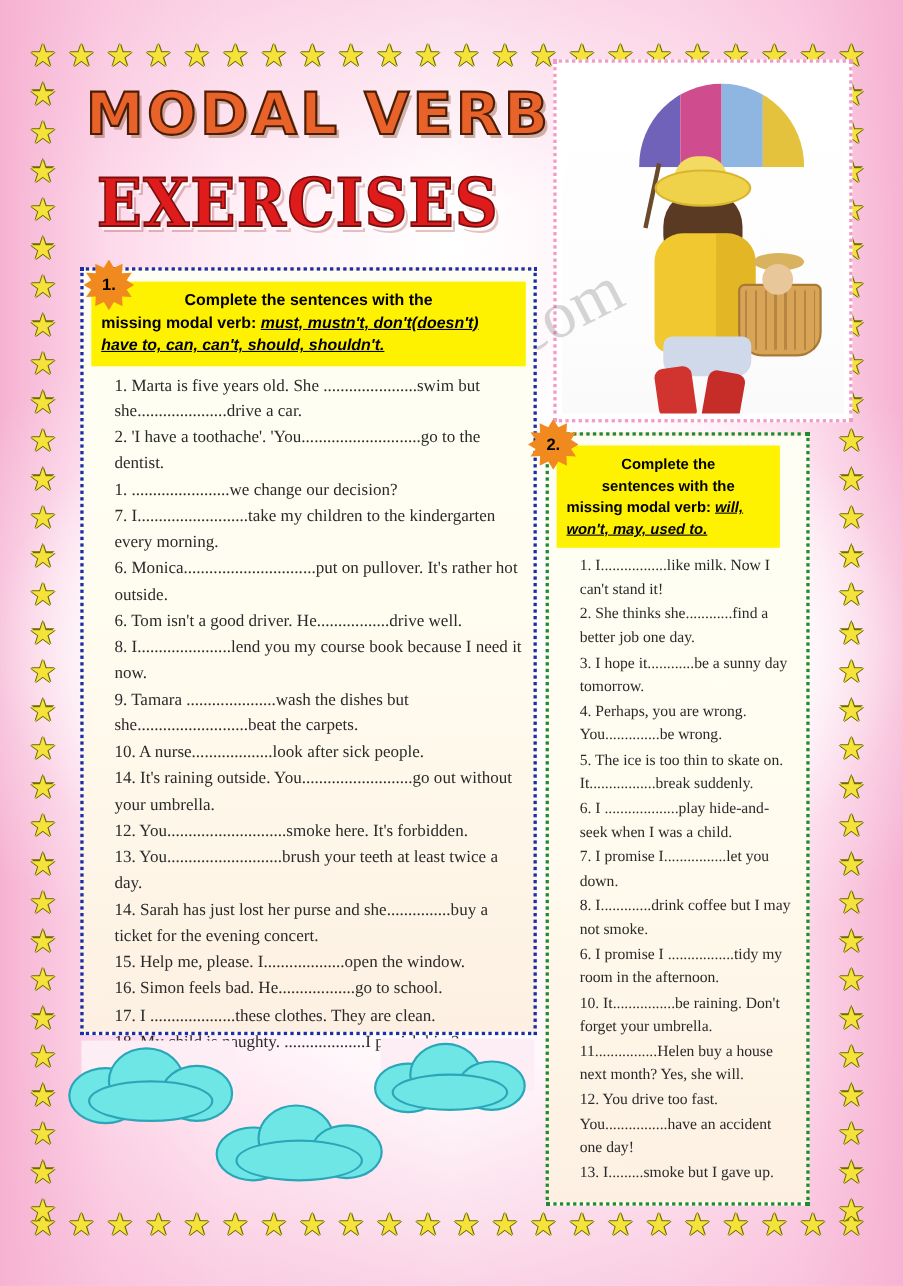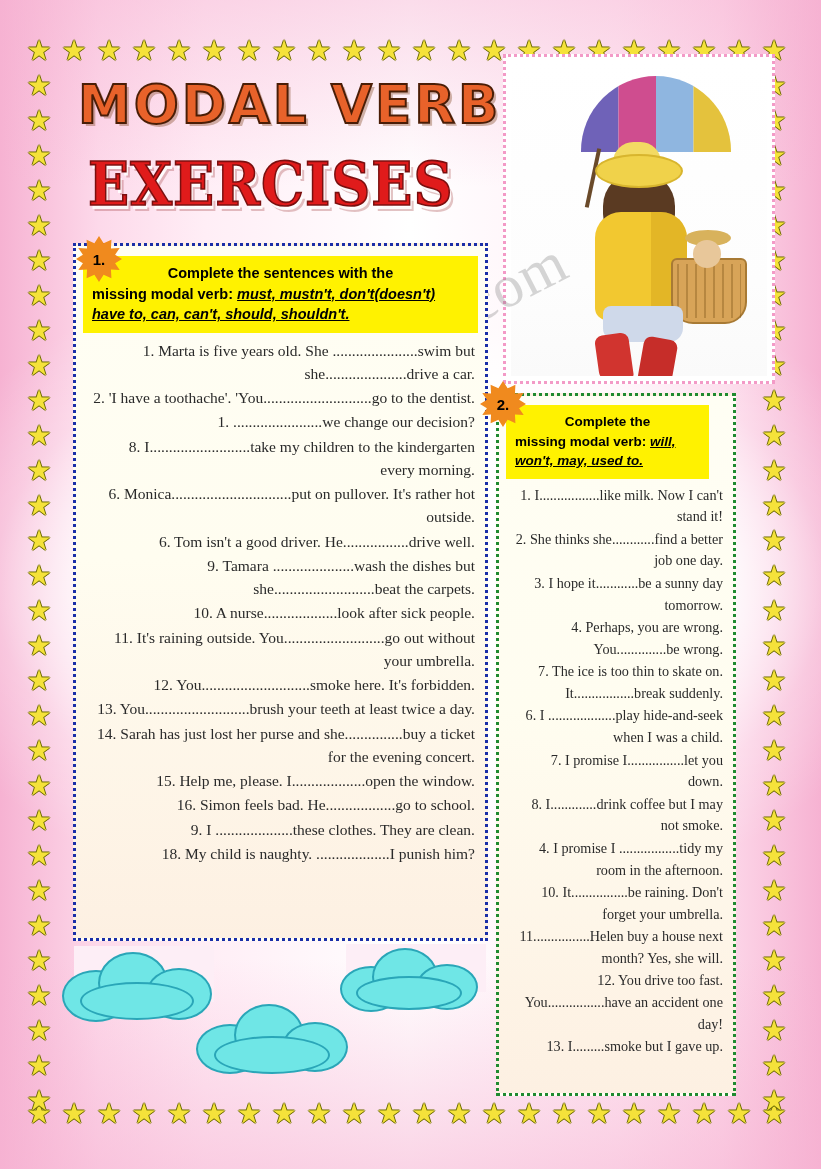--- a/index.html
+++ b/index.html
@@ -290,21 +290,21 @@
   #ex2 .ex-head { margin: 9px 24px 6px 7px; font-size: 13.5px; line-height: 1.45; }
   #ex2 .ex-head .line1 { display: block; text-align: center; }
   .ex-head u { text-decoration: underline; font-style: italic; }
   .ex-body {
     padding: 0 10px 6px 12px;
     font-family: "Liberation Serif", serif;
     color: #2a2a2a;
   }
   #ex1 .ex-body { font-size: 15.5px; line-height: 1.50; }
   #ex2 .ex-body { font-size: 14.2px; line-height: 1.52; }
-  .q { margin: 0 0 1px 4px; text-align: right; }
+  .q { margin: 0 0 1px 16px; }
 
   
   .cloud-box {
     position: absolute;
     background: #fdeef6;
   }
   #cloudbg1 { left: 74px; top: 946px; width: 140px; height: 56px; }
   #cloudbg2 { left: 346px; top: 944px; width: 140px; height: 48px; }
   .cloud {
     position: absolute;
@@ -465,52 +465,54 @@
   <div class="badge" id="badge-1">1.</div>
   <div class="ex-box" id="ex1">
     <div class="ex-head">
       <span class="line1">Complete the sentences with the</span>
       <span>missing modal verb: </span><u>must, mustn't, don't(doesn't) have to, can, can't, should, shouldn't.</u>
     </div>
     <div class="ex-body" id="ex1-body">
         <p class="q">1. Marta is five years old. She ......................swim but she.....................drive a car.</p>
         <p class="q">2. 'I have a toothache'. 'You............................go to the dentist.</p>
         <p class="q">1. .......................we change our decision?</p>
-        <p class="q">8. I..........................take my children to the kindergarten every morning.</p>
+        <p class="q">7. I..........................take my children to the kindergarten every morning.</p>
         <p class="q">6. Monica...............................put on pullover. It's rather hot outside.</p>
         <p class="q">6. Tom isn't a good driver. He.................drive well.</p>
+        <p class="q">8. I......................lend you my course book because I need it now.</p>
         <p class="q">9. Tamara .....................wash the dishes but she..........................beat the carpets.</p>
         <p class="q">10. A nurse...................look after sick people.</p>
-        <p class="q">11. It's raining outside. You..........................go out without your umbrella.</p>
+        <p class="q">14. It's raining outside. You..........................go out without your umbrella.</p>
         <p class="q">12. You............................smoke here. It's forbidden.</p>
         <p class="q">13. You...........................brush your teeth at least twice a day.</p>
         <p class="q">14. Sarah has just lost her purse and she...............buy a ticket for the evening concert.</p>
         <p class="q">15. Help me, please. I...................open the window.</p>
         <p class="q">16. Simon feels bad. He..................go to school.</p>
-        <p class="q">9. I ....................these clothes. They are clean.</p>
+        <p class="q">17. I ....................these clothes. They are clean.</p>
         <p class="q">18. My child is naughty. ...................I punish him?</p>
       </div>
   </div>
 
   <div class="badge" id="badge-2">2.</div>
   <div class="ex-box" id="ex2">
     <div class="ex-head">
       <span class="line1">Complete the</span>
+      <span class="line1">sentences with the</span>
       <span>missing modal verb: </span><u>will, won't, may, used to.</u>
     </div>
     <div class="ex-body" id="ex2-body">
         <p class="q">1. I.................like milk. Now I can't stand it!</p>
         <p class="q">2. She thinks she............find a better job one day.</p>
         <p class="q">3. I hope it............be a sunny day tomorrow.</p>
         <p class="q">4. Perhaps, you are wrong. You..............be wrong.</p>
-        <p class="q">7. The ice is too thin to skate on. It.................break suddenly.</p>
+        <p class="q">5. The ice is too thin to skate on. It.................break suddenly.</p>
         <p class="q">6. I ...................play hide-and-seek when I was a child.</p>
         <p class="q">7. I promise I................let you down.</p>
         <p class="q">8. I.............drink coffee but I may not smoke.</p>
-        <p class="q">4. I promise I .................tidy my room in the afternoon.</p>
+        <p class="q">6. I promise I .................tidy my room in the afternoon.</p>
         <p class="q">10. It................be raining. Don't forget your umbrella.</p>
         <p class="q">11................Helen buy a house next month? Yes, she will.</p>
         <p class="q">12. You drive too fast. You................have an accident one day!</p>
         <p class="q">13. I.........smoke but I gave up.</p>
       </div>
   </div>
 
   <div class="cloud-box" id="cloudbg1"></div>
   <div class="cloud-box" id="cloudbg2"></div>
   <div class="cloud" id="cloud1">

